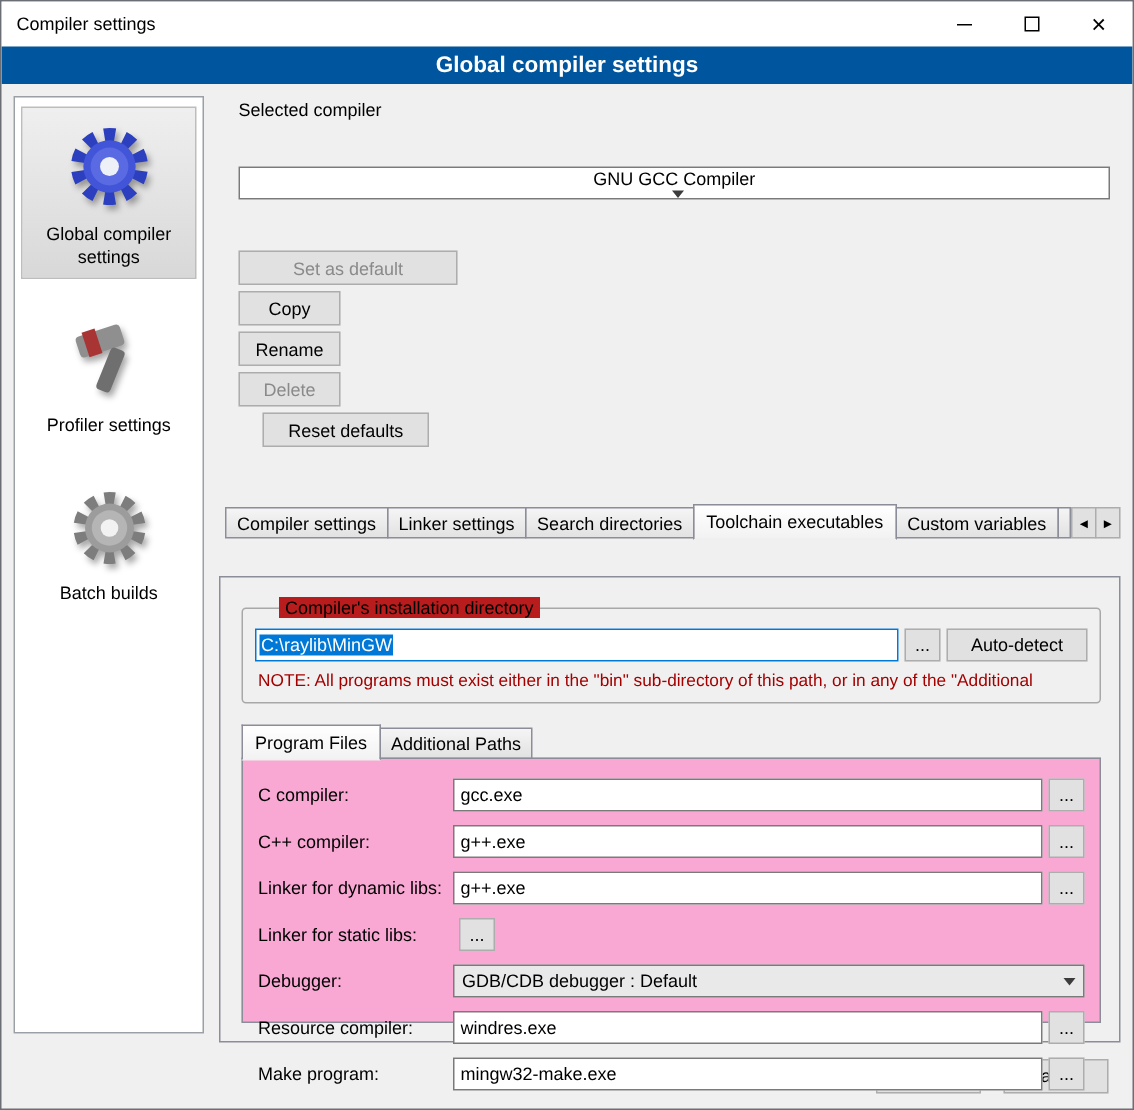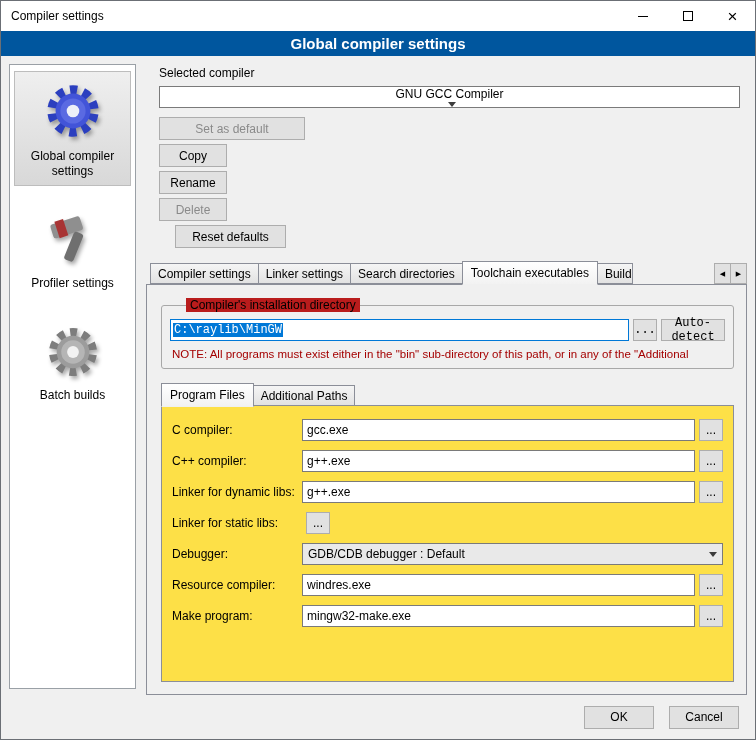--- a/index.html
+++ b/index.html
@@ -22,21 +22,21 @@
   .body { flex:1; display:flex; padding:8px 8px 0 8px; gap:10px; min-height:0; }
 
   
   .sidebar { width:127px; background:#fff; border:1px solid #9aa0a6; padding:6px 4px; flex:0 0 auto; margin-bottom:6px; overflow:hidden; }
   .side-item { display:flex; flex-direction:column; align-items:center; padding:8px 2px 6px 2px; margin-bottom:16px; border:1px solid transparent; cursor:default; }
   .side-item.selected { background:linear-gradient(#efefef,#d8d8d8); border-color:#bdbdbd; }
   .side-label { text-align:center; margin-top:7px; line-height:1.25; }
   .side-icon { filter:drop-shadow(2px 3px 2px rgba(0,0,0,0.35)); }
 
   
-  .main { flex:1; display:flex; flex-direction:column; min-width:0; }
+  .main { flex:1; display:flex; flex-direction:column; min-width:0;gap:25px; }
   .section-label { margin:2px 7px 6px 13px; }
 
   .combo { height:22px; background:#fff; border:1px solid #7a7a7a; display:flex; align-items:center; padding:0 5px; cursor:default; }
   .combo .combo-text { flex:1; white-space:nowrap; overflow:hidden; }
   .combo .chev { width:0; height:0; border-left:4px solid transparent; border-right:4px solid transparent; border-top:5px solid #3c3c3c; margin-left:4px; flex:0 0 auto; }
   .compiler-combo { margin:0 7px 0 13px;flex-direction:column; }
 
   .btn { height:23px; background:#e1e1e1; border:1px solid #adadad; font-family:inherit; font-size:12px; display:inline-flex; align-items:center; justify-content:center; cursor:default; }
   .btn.disabled { color:#8a8a8a; }
   .btn-row { display:flex; gap:4px; margin:9px 7px 0 13px; justify-content:flex-end;flex-direction:column; }
@@ -53,30 +53,30 @@
   .tab-arrows { margin-left:auto; display:flex; }
   .arrow-btn { width:17px; height:21px; background:#e1e1e1; border:1px solid #adadad; font-size:7px; display:flex; align-items:center; justify-content:center; cursor:default; }
   .arrow-btn + .arrow-btn { margin-left:-1px; }
 
   
   .tabpage { border:1px solid #8b8e98; background:#f0f0f0; flex:1; min-height:0; padding:12px; display:flex; flex-direction:column; position:relative; z-index:1; }
 
   
   .groupbox { position:relative; border:1px solid #a8a8a8; border-radius:3px; margin:8px 0 0 2px; padding:13px 8px 5px 8px; }
   .groupbox-title { position:absolute; top:-8px; left:24px; background:#b91c1c; padding:0 4px;text-align:center; }
-  .install-row { display:flex; gap:4px;font-family:Liberation Mono, monospace; }
+  .install-row { display:flex; gap:4px; }
   .fake-input { flex:1; height:22px; background:#fff; border:1px solid #0078d7; display:flex; align-items:center; padding:0 2px; overflow:hidden; }
   .sel-text { background:#0078d7; color:#fff; padding:0 1px; white-space:pre; }
   .browse-btn { width:24px; height:22px; flex:0 0 auto; }
-  .autodetect-btn { width:64px; height:22px; flex:0 0 auto; }
+  .autodetect-btn { width:94px; height:22px; flex:0 0 auto; }
   .note { color:#a40000; margin:7px 0 3px 2px; white-space:nowrap; overflow:hidden; font-size:11.5px; }
 
   
   .subtabstrip { display:flex; align-items:flex-end; margin:14px 0 -1px 2px; position:relative; z-index:3; }
-  .subpanel { border:1px solid #8b8e98; background:#fde047; flex:1; min-height:0; padding:13px 10px; margin-left:2px; position:relative; z-index:1; }
+  .subpanel { border:1px solid #8b8e98; background:#f9a8d4; flex:1; min-height:0; padding:13px 10px; margin-left:2px; position:relative; z-index:1; }
 
   .frow { display:flex; align-items:center; margin-bottom:9px; }
   .frow-label { width:130px; flex:0 0 auto; }
   .frow input { flex:1; height:22px; border:1px solid #7a7a7a; padding:0 4px; font-family:inherit; font-size:12px; background:#fff; min-width:0; }
   .frow .browse-btn { margin-left:4px; }
   .frow .combo.gray { flex:1; background:#e9e9e9; }
 
   
   .footer { flex:0 0 auto; height:44px; display:flex; align-items:center; justify-content:flex-end; gap:15px; padding:0 16px; }
   .footer .btn { width:70px; }
@@ -147,20 +147,21 @@
         <button class="btn b-rename">Rename</button>
         <button class="btn disabled b-delete">Delete</button>
         <button class="btn b-reset">Reset defaults</button>
       </div>
 
       <div class="tabstrip">
         <div class="tab">Compiler settings</div>
         <div class="tab">Linker settings</div>
         <div class="tab">Search directories</div>
         <div class="tab active">Toolchain executables</div>
+        <div class="tab">Custom variables</div>
         <div class="tab clipped">Build</div>
         <div class="tab-arrows">
           <button class="arrow-btn">◀</button>
           <button class="arrow-btn">▶</button>
         </div>
       </div>
 
       <div class="tabpage">
 
         <div class="groupbox">

